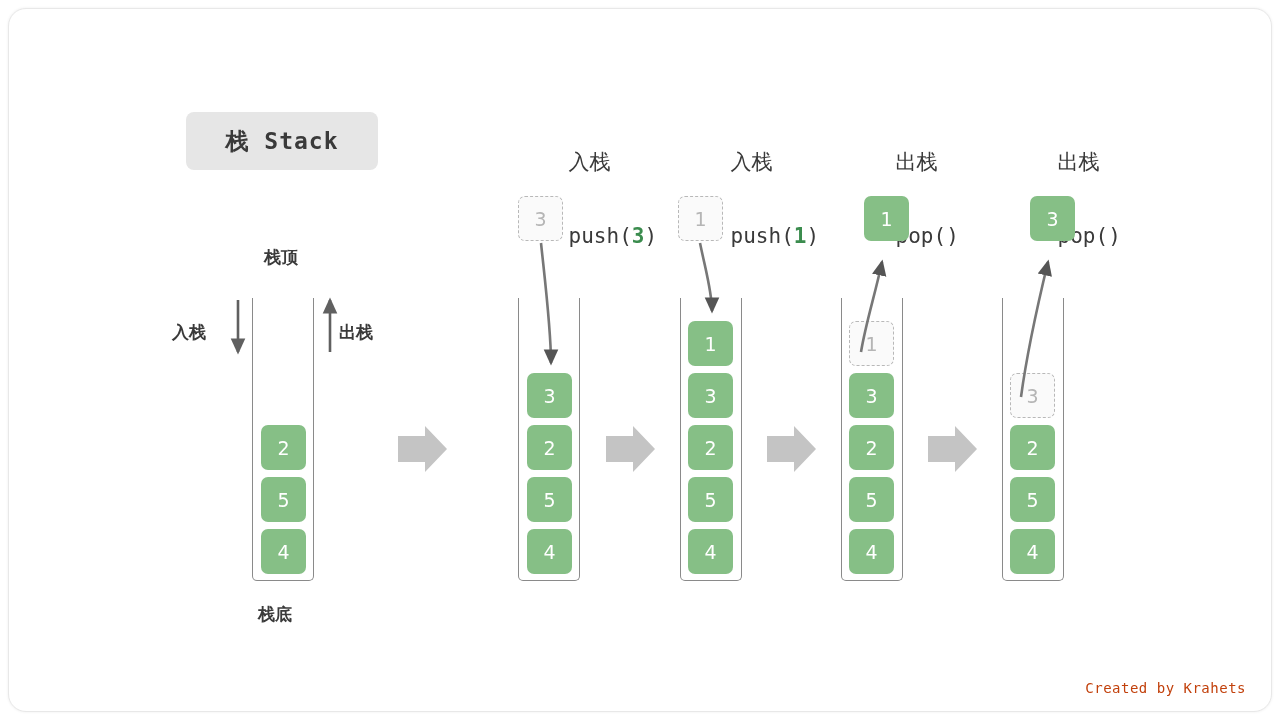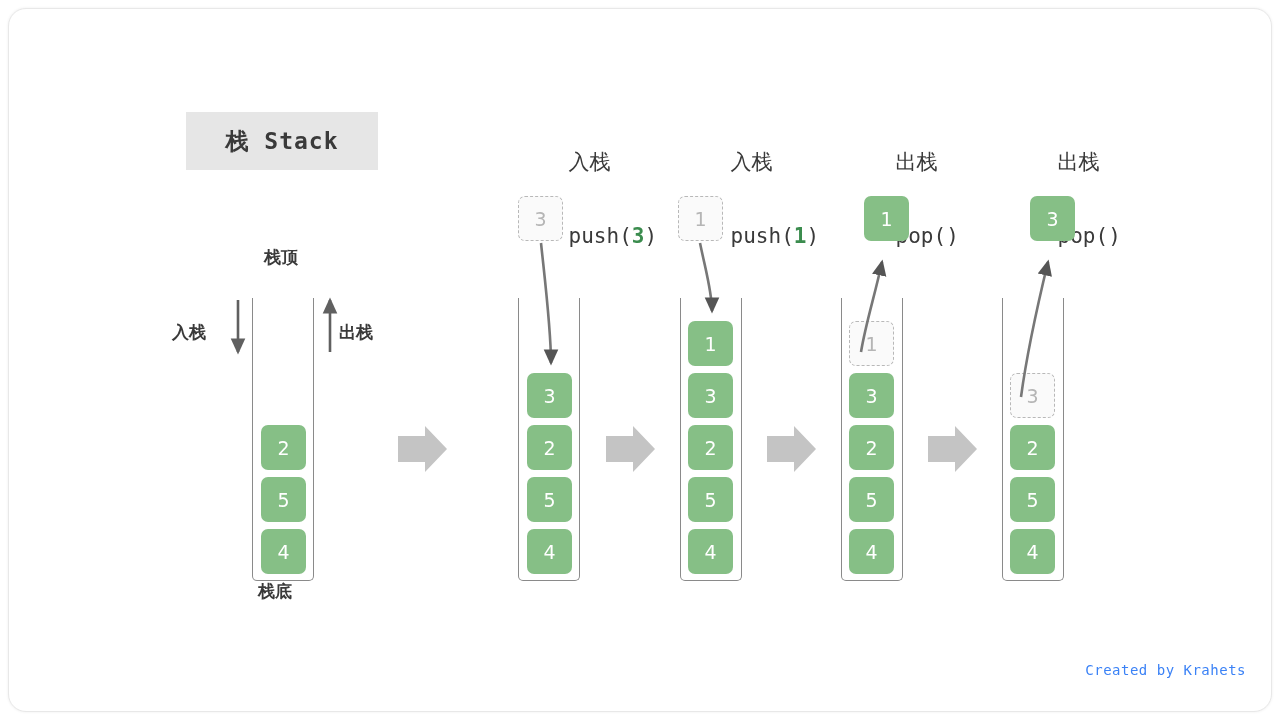--- a/index.html
+++ b/index.html
@@ -36,21 +36,21 @@
   }
 
   
   .title-badge {
     position: absolute;
     left: 186px;
     top: 112px;
     width: 192px;
     height: 58px;
     background: #e6e6e6;
-    border-radius: 0;
+    border-radius: 8px;
     display: flex;
     align-items: center;
     justify-content: center;
     font-family: "DejaVu Sans Mono", monospace;
     font-size: 23px;
     font-weight: bold;
     color: #3a3a3a;
     letter-spacing: 1px;
     box-sizing: border-box;
   }
@@ -115,24 +115,24 @@
     font-family: "DejaVu Sans", sans-serif;
     font-size: 17px;
     font-weight: bold;
     color: #3a3a3a;
     white-space: nowrap;
   }
 
   .credit {
     position: absolute;
     right: 34px;
-    bottom: 42px;
+    bottom: 24px;
     font-family: "DejaVu Sans Mono", monospace;
     font-size: 14px;
-    color: #3b82f6;
+    color: #c2410c;
     letter-spacing: 0.5px;
   }
 
   svg.overlay {
     position: absolute;
     left: 0;
     top: 0;
     width: 1280px;
     height: 720px;
     pointer-events: none;
@@ -141,21 +141,21 @@
 </head>
 <body>
 
 <div id="canvas">
 
   <div class="card-frame"></div>
 
   <div class="title-badge">栈 Stack</div>
 
   <div class="label" style="left:264px; top:246px;">栈顶</div>
-  <div class="label" style="left:258px; top:580px;">栈底</div>
+  <div class="label" style="left:258px; top:603px;">栈底</div>
   <div class="label" style="left:172px; top:321px;">入栈</div>
   <div class="label" style="left:339px; top:321px;">出栈</div>
 
   <div class="col-head" style="left:518px; top:107px;">
     <span class="cn">入栈</span><br>
     <span>push(</span><span class="num">3</span><span>)</span>
   </div>
 
   <div class="col-head" style="left:680px; top:107px;">
     <span class="cn">入栈</span><br>

